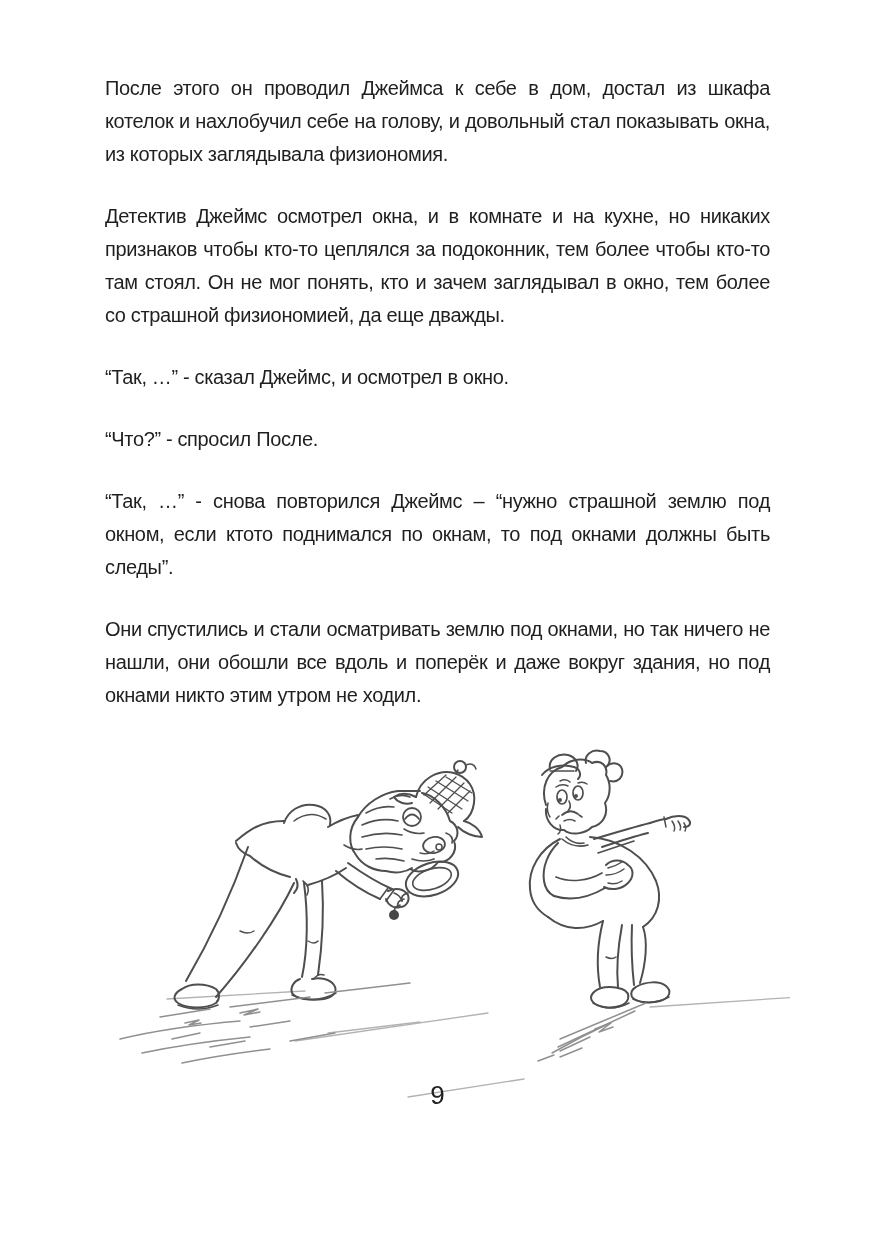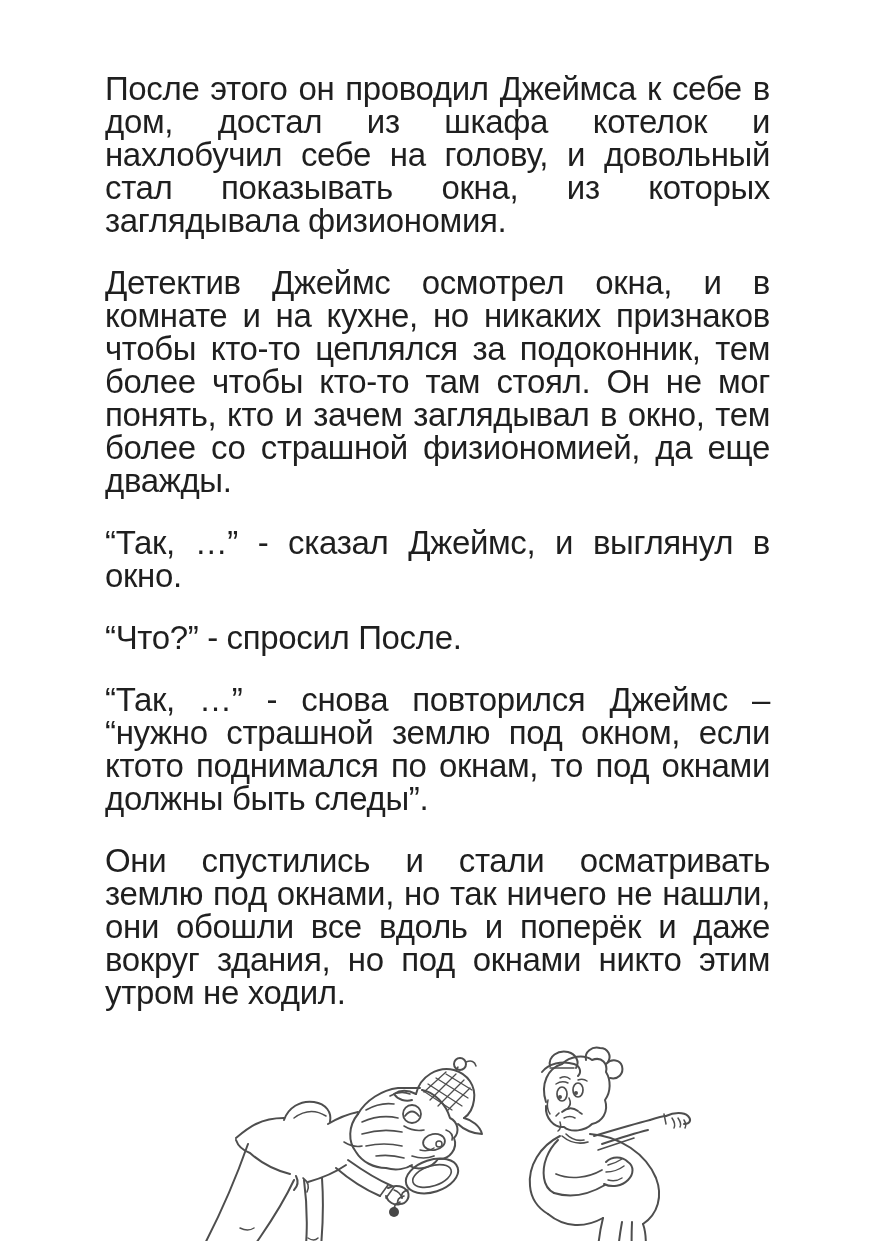--- a/index.html
+++ b/index.html
@@ -9,21 +9,21 @@
     font-family:"Liberation Sans","DejaVu Sans",sans-serif;
     color:#1f1f1f;
     overflow:hidden;
     position:relative;
   }
   .text-block{
     padding:72px 105px 0 105px;
   }
   .text-block p{
     margin:0 0 29px 0;
-    font-size:33px;
+    font-size:20px;
     line-height:33px;
     letter-spacing:-0.35px;
     text-align:justify;
   }
   figure.illustration{
     margin:6px 0 0 90px;
     padding:0;
     width:700px;
     height:360px;
   }
@@ -37,21 +37,21 @@
     color:#222;
   }
 </style>
 </head>
 <body>
 
 <main>
   <section class="text-block">
     <p>После этого он проводил Джеймса к себе в дом, достал из шкафа котелок и нахлобучил себе на голову, и довольный стал показывать окна, из которых заглядывала физиономия.</p>
     <p>Детектив Джеймс осмотрел окна, и в комнате и на кухне, но никаких признаков чтобы кто-то цеплялся за подоконник, тем более чтобы кто-то там стоял. Он не мог понять, кто и зачем заглядывал в окно, тем более со страшной физиономией, да еще дважды.</p>
-    <p>“Так, …” - сказал Джеймс, и выглянул в окно.</p>
+    <p>“Так, …” - сказал Джеймс, и осмотрел в окно.</p>
     <p>“Что?” - спросил После.</p>
     <p>“Так, …” - снова повторился Джеймс – “нужно страшной землю под окном, если ктото поднимался по окнам, то под окнами должны быть следы”.</p>
     <p>Они спустились и стали осматривать землю под окнами, но так ничего не нашли, они обошли все вдоль и поперёк и даже вокруг здания, но под окнами никто этим утром не ходил.</p>
   </section>
 
   <figure class="illustration" aria-label="Карандашный набросок: детектив в шляпе с лупой наклонился к земле, рядом стоит озадаченный Роджер в маленькой шляпе">
     <svg width="700" height="360" viewBox="0 0 700 360" xmlns="http://www.w3.org/2000/svg" fill="none" stroke="#4e4e4e" stroke-width="2" stroke-linecap="round" stroke-linejoin="round">
 
       <g stroke="#b2b2b2" stroke-width="1.3">
         <path d="M77 258 L215 250"></path>

